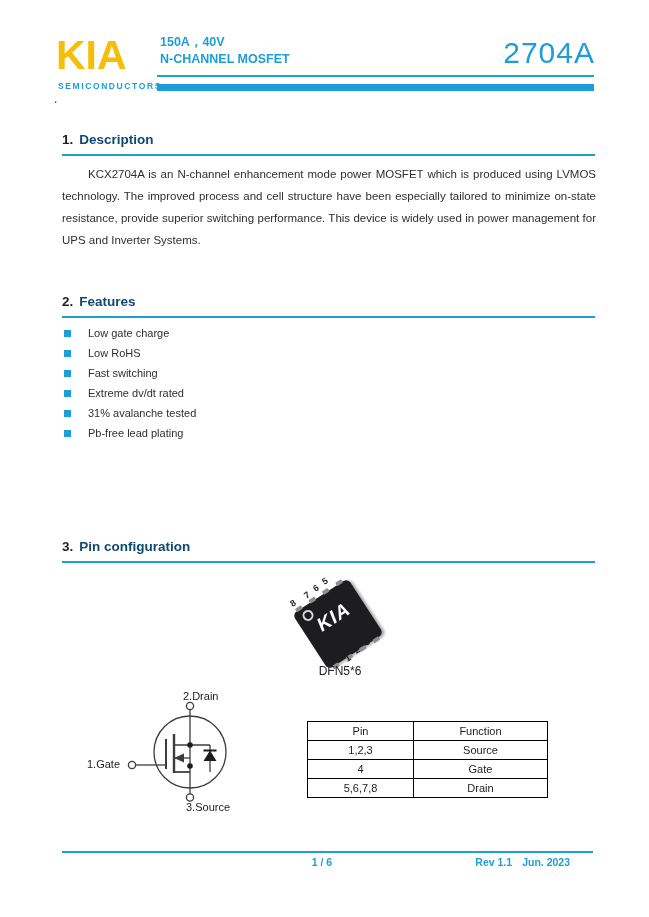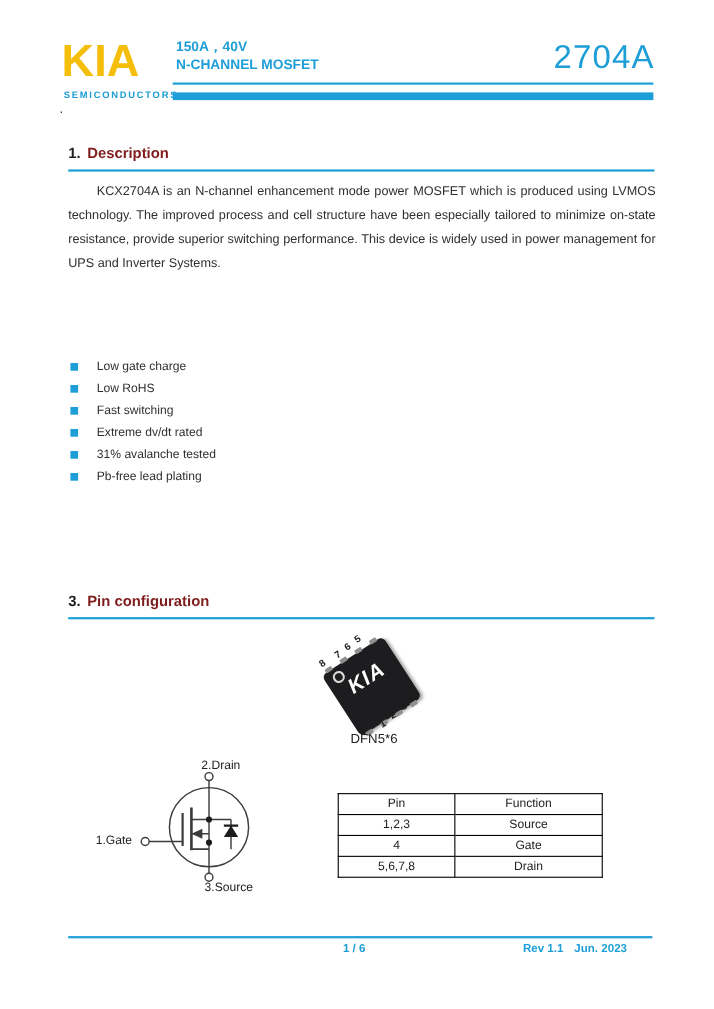--- a/index.html
+++ b/index.html
@@ -30,21 +30,21 @@
   .head-line-thick { position:absolute; left:157px; top:84px; width:437px; height:7px; background:#1d9ed6; }
   .stray-dot { position:absolute; left:54px; top:92px; font-size:12px; color:#333; }
 
   
   .sec-heading {
     position:absolute; left:62px; width:533px;
     font-size:13.5px; font-weight:bold; line-height:17px;
     border-bottom:2px solid #1d9ed6; padding-bottom:6px;
   }
   .sec-heading .num { color:#1f1f1f; margin-right:6px; }
-  .sec-heading .ttl { color:#7f1d1d; }
+  .sec-heading .ttl { color:#0c4a6e; }
 
   
   .desc-body {
     position:absolute; left:62px; top:163px; width:534px;
     font-size:11.5px; line-height:22px; text-align:justify; text-indent:26px; color:#2f2f2f;
   }
 
   
   .features-list { position:absolute; left:64px; top:323px; width:520px; list-style:none; }
   .features-list li {
@@ -116,20 +116,23 @@
   <div class="part-number">2704A</div>
   <div class="head-line-thin"></div>
   <div class="head-line-thick"></div>
   <div class="stray-dot">.</div>
 
   <div class="sec-heading" style="top:131px;">
     <span class="num">1.</span><span class="ttl">Description</span>
   </div>
   <p class="desc-body">KCX2704A is an N-channel enhancement mode power MOSFET which is produced using LVMOS technology. The improved process and cell structure have been especially tailored to minimize on-state resistance, provide superior switching performance. This device is widely used in power management for UPS and Inverter Systems.</p>
 
+  <div class="sec-heading" style="top:293px;">
+    <span class="num">2.</span><span class="ttl">Features</span>
+  </div>
   <ul class="features-list">
     <li>
         <span class="bullet"></span>
         <span>Low gate charge</span>
       </li>
     <li>
         <span class="bullet"></span>
         <span>Low RoHS</span>
       </li>
     <li>

